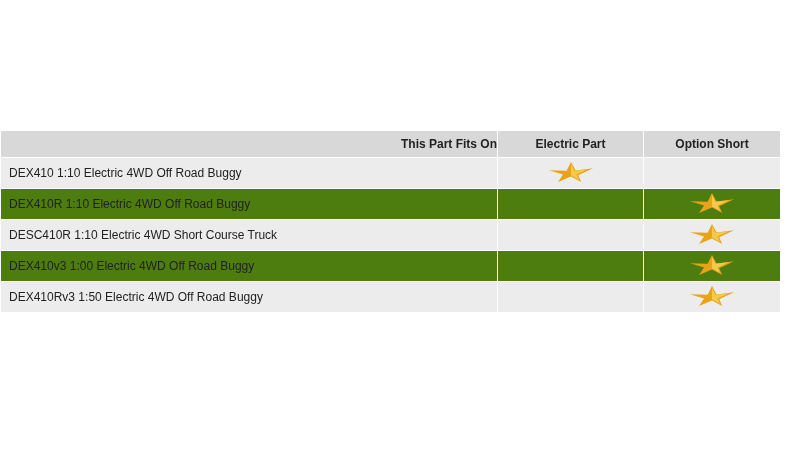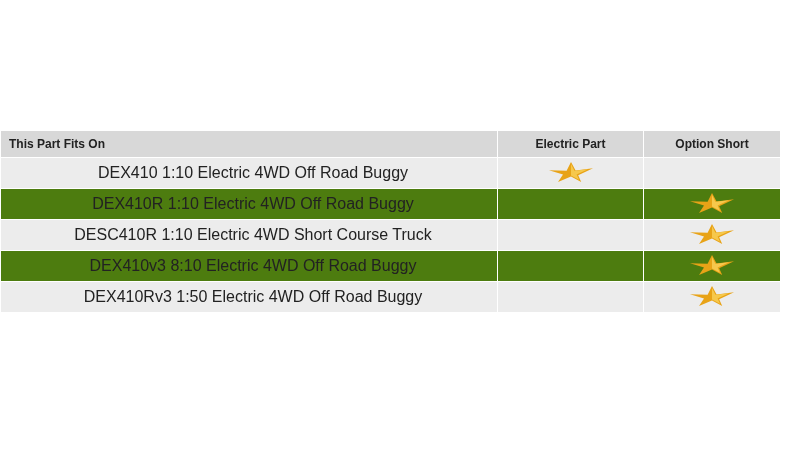--- a/index.html
+++ b/index.html
@@ -39,41 +39,41 @@
   }
   .fits-table thead th {
     background: #d8d8d8;
     height: 26px;
     font-size: 12px;
     font-weight: bold;
     color: #222222;
     border-bottom: 1px solid #ffffff;
   }
   th.col-fits {
-    text-align: left;
-    padding-left: 8px;
+    text-align: right;
+    padding-left: 0;
   }
   th.col-standard, th.col-option {
     text-align: center;
   }
   col.c-fits { width: 497px; }
   col.c-standard { width: 146px; }
   col.c-option { width: 137px; }
 
   .fits-table tbody tr td {
     height: 30px;
     background: #ececec;
   }
   .fits-table tbody tr.alt td {
     background: #4d7c0f;
   }
   td.name {
-    text-align: center;
+    text-align: left;
     padding-left: 8px;
-    font-size: 16px;
+    font-size: 12px;
     color: #222222;
     white-space: nowrap;
   }
   td.mark {
     text-align: center;
   }
   .star-wrap {
     display: inline-block;
     line-height: 0;
   }
@@ -135,21 +135,21 @@
         <td class="mark">
           <span class="star-wrap">
             <svg class="star-svg" width="46" height="22" viewBox="0 0 46 22" aria-hidden="true">
               <polygon points="23,1 27.6,9.6 45,7.2 30.2,14.3 33.2,21 23,15.4 10,21 15,13.6 1,9.2 18.6,9.8" fill="#e8a317"></polygon>
               <polygon points="23,3 26.4,9.8 40,8.2 28.6,13.6 31,18.8 23,14.4" fill="#f6c84c"></polygon>
             </svg>
           </span>
         </td>
       </tr>
       <tr class="alt">
-        <td class="name">DEX410v3 8:10 Electric 4WD Off Road Buggy</td>
+        <td class="name">DEX410v3 1:00 Electric 4WD Off Road Buggy</td>
         <td class="mark">
           <span class="star-wrap empty"></span>
         </td>
         <td class="mark">
           <span class="star-wrap">
             <svg class="star-svg" width="46" height="22" viewBox="0 0 46 22" aria-hidden="true">
               <polygon points="23,1 27.6,9.6 45,7.2 30.2,14.3 33.2,21 23,15.4 10,21 15,13.6 1,9.2 18.6,9.8" fill="#e8a317"></polygon>
               <polygon points="23,3 26.4,9.8 40,8.2 28.6,13.6 31,18.8 23,14.4" fill="#f6c84c"></polygon>
             </svg>
           </span>

